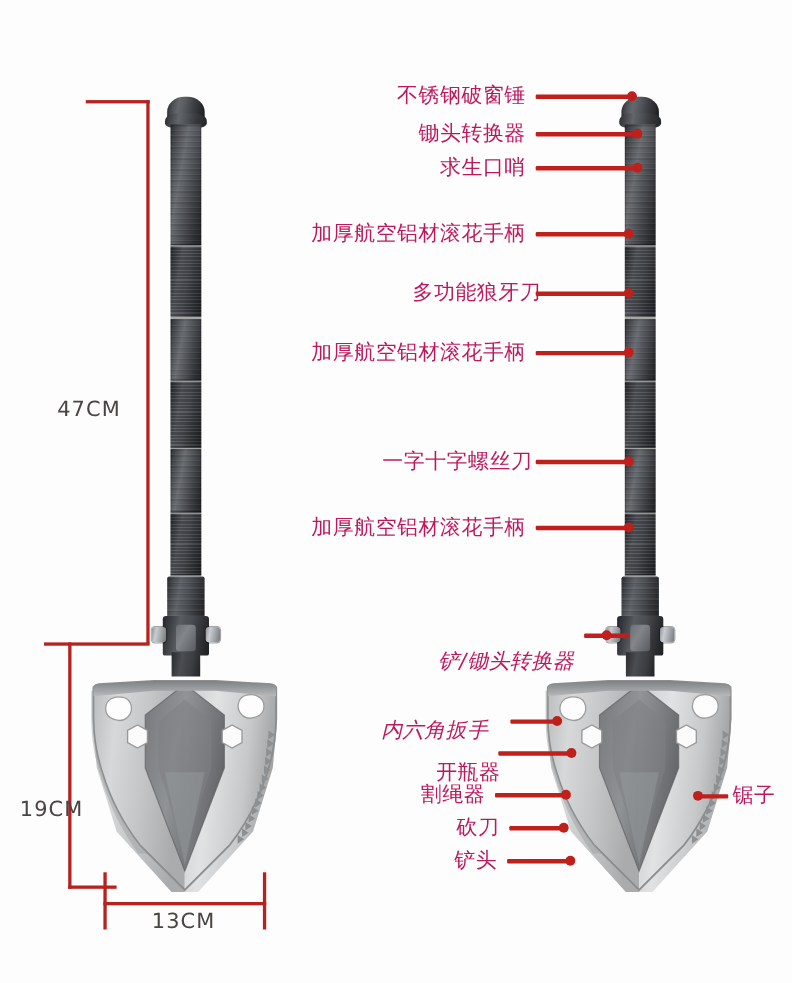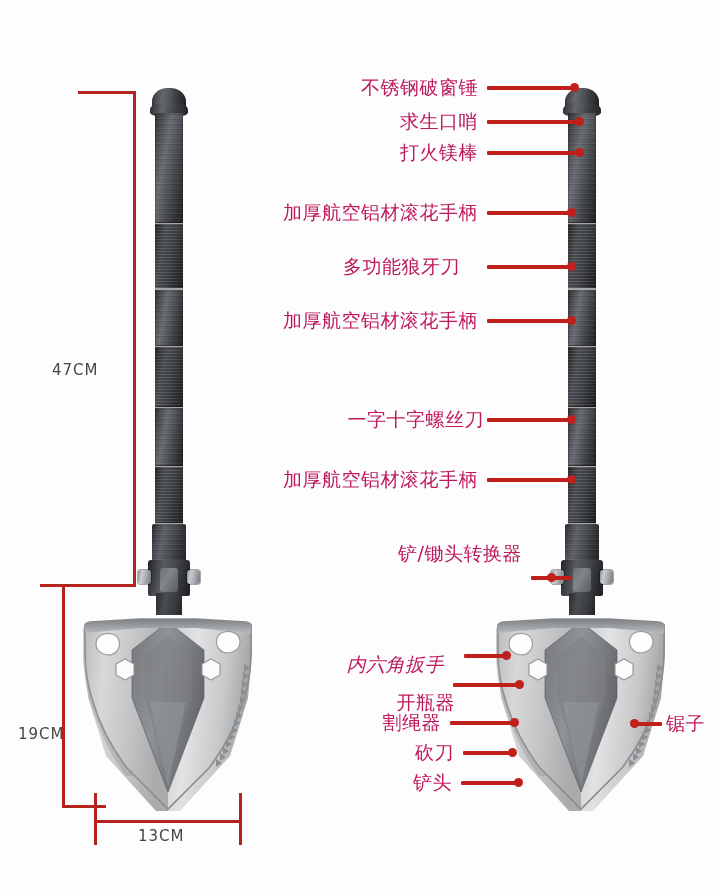--- a/index.html
+++ b/index.html
@@ -28,21 +28,21 @@
     color: #be185d;
     font-size: 19px;
     line-height: 1;
     white-space: nowrap;
     letter-spacing: 0.5px;
   }
   .label.right-align { text-align: right; transform: translateX(-100%); }
   .dim-text {
     position: absolute;
     color: #4a4442;
-    font-size: 15px;
+    font-size: 19px;
     line-height: 1;
     white-space: nowrap;
     letter-spacing: 1px;
   }
   .title-text {
     position: absolute;
     color: #4a4442;
     font-size: 20px;
     line-height: 1;
     white-space: nowrap;
@@ -451,49 +451,49 @@
         <path d="M3,22 L3,46 C3,62 5,78 11,96 C17,116 28,140 45,162 L52,170
                  L44,170 C27,147 15,120 9,98 C3,79 1,62 1,46 L1,22 Z" fill="#9ea0a2" opacity="0.5"></path>
       </svg>
     </div>
   </div>
 
   <div class="label right-align" style="left:478px; top:78px;">不锈钢破窗锤</div>
   <div class="leader" style="left:487px; top:86px; width:88px;"></div>
   <div class="leader-dot" style="left:570px; top:83px;"></div>
 
-  <div class="label right-align" style="left:478px; top:112px;">求生口哨</div>
+  <div class="label right-align" style="left:478px; top:112px;">锄头转换器</div>
   <div class="leader" style="left:487px; top:120px; width:93px;"></div>
   <div class="leader-dot" style="left:575px; top:117px;"></div>
 
-  <div class="label right-align" style="left:478px; top:143px;">打火镁棒</div>
+  <div class="label right-align" style="left:478px; top:143px;">求生口哨</div>
   <div class="leader" style="left:487px; top:151px; width:93px;"></div>
   <div class="leader-dot" style="left:575px; top:148px;"></div>
 
   <div class="label right-align" style="left:478px; top:203px;">加厚航空铝材滚花手柄</div>
   <div class="leader" style="left:487px; top:211px; width:85px;"></div>
   <div class="leader-dot" style="left:567px; top:208px;"></div>
 
-  <div class="label right-align" style="left:460px; top:257px;">多功能狼牙刀</div>
+  <div class="label right-align" style="left:492px; top:257px;">多功能狼牙刀</div>
   <div class="leader" style="left:487px; top:265px; width:85px;"></div>
   <div class="leader-dot" style="left:567px; top:262px;"></div>
 
   <div class="label right-align" style="left:478px; top:311px;">加厚航空铝材滚花手柄</div>
   <div class="leader" style="left:487px; top:319px; width:85px;"></div>
   <div class="leader-dot" style="left:567px; top:316px;"></div>
 
   <div class="label right-align" style="left:484px; top:410px;">一字十字螺丝刀</div>
   <div class="leader" style="left:487px; top:418px; width:85px;"></div>
   <div class="leader-dot" style="left:567px; top:415px;"></div>
 
   <div class="label right-align" style="left:478px; top:470px;">加厚航空铝材滚花手柄</div>
   <div class="leader" style="left:487px; top:478px; width:85px;"></div>
   <div class="leader-dot" style="left:567px; top:475px;"></div>
 
-  <div class="label right-align" style="left:522px; top:544px;">铲/锄头转换器</div>
+  <div class="label right-align" style="left:522px; top:592px;font-style:italic;">铲/锄头转换器</div>
   <div class="leader" style="left:531px; top:576px; width:41px;"></div>
   <div class="leader-dot" style="left:547px; top:573px;"></div>
 
   <div class="label right-align" style="left:455px; top:646px;margin-top:47px;">开瓶器</div>
   <div class="leader" style="left:464px; top:654px; width:43px;"></div>
   <div class="leader-dot" style="left:502px; top:651px;"></div>
 
   <div class="label right-align" style="left:444px; top:655px;font-style:italic;">内六角扳手</div>
   <div class="leader" style="left:453px; top:683px; width:67px;"></div>
   <div class="leader-dot" style="left:515px; top:680px;"></div>

